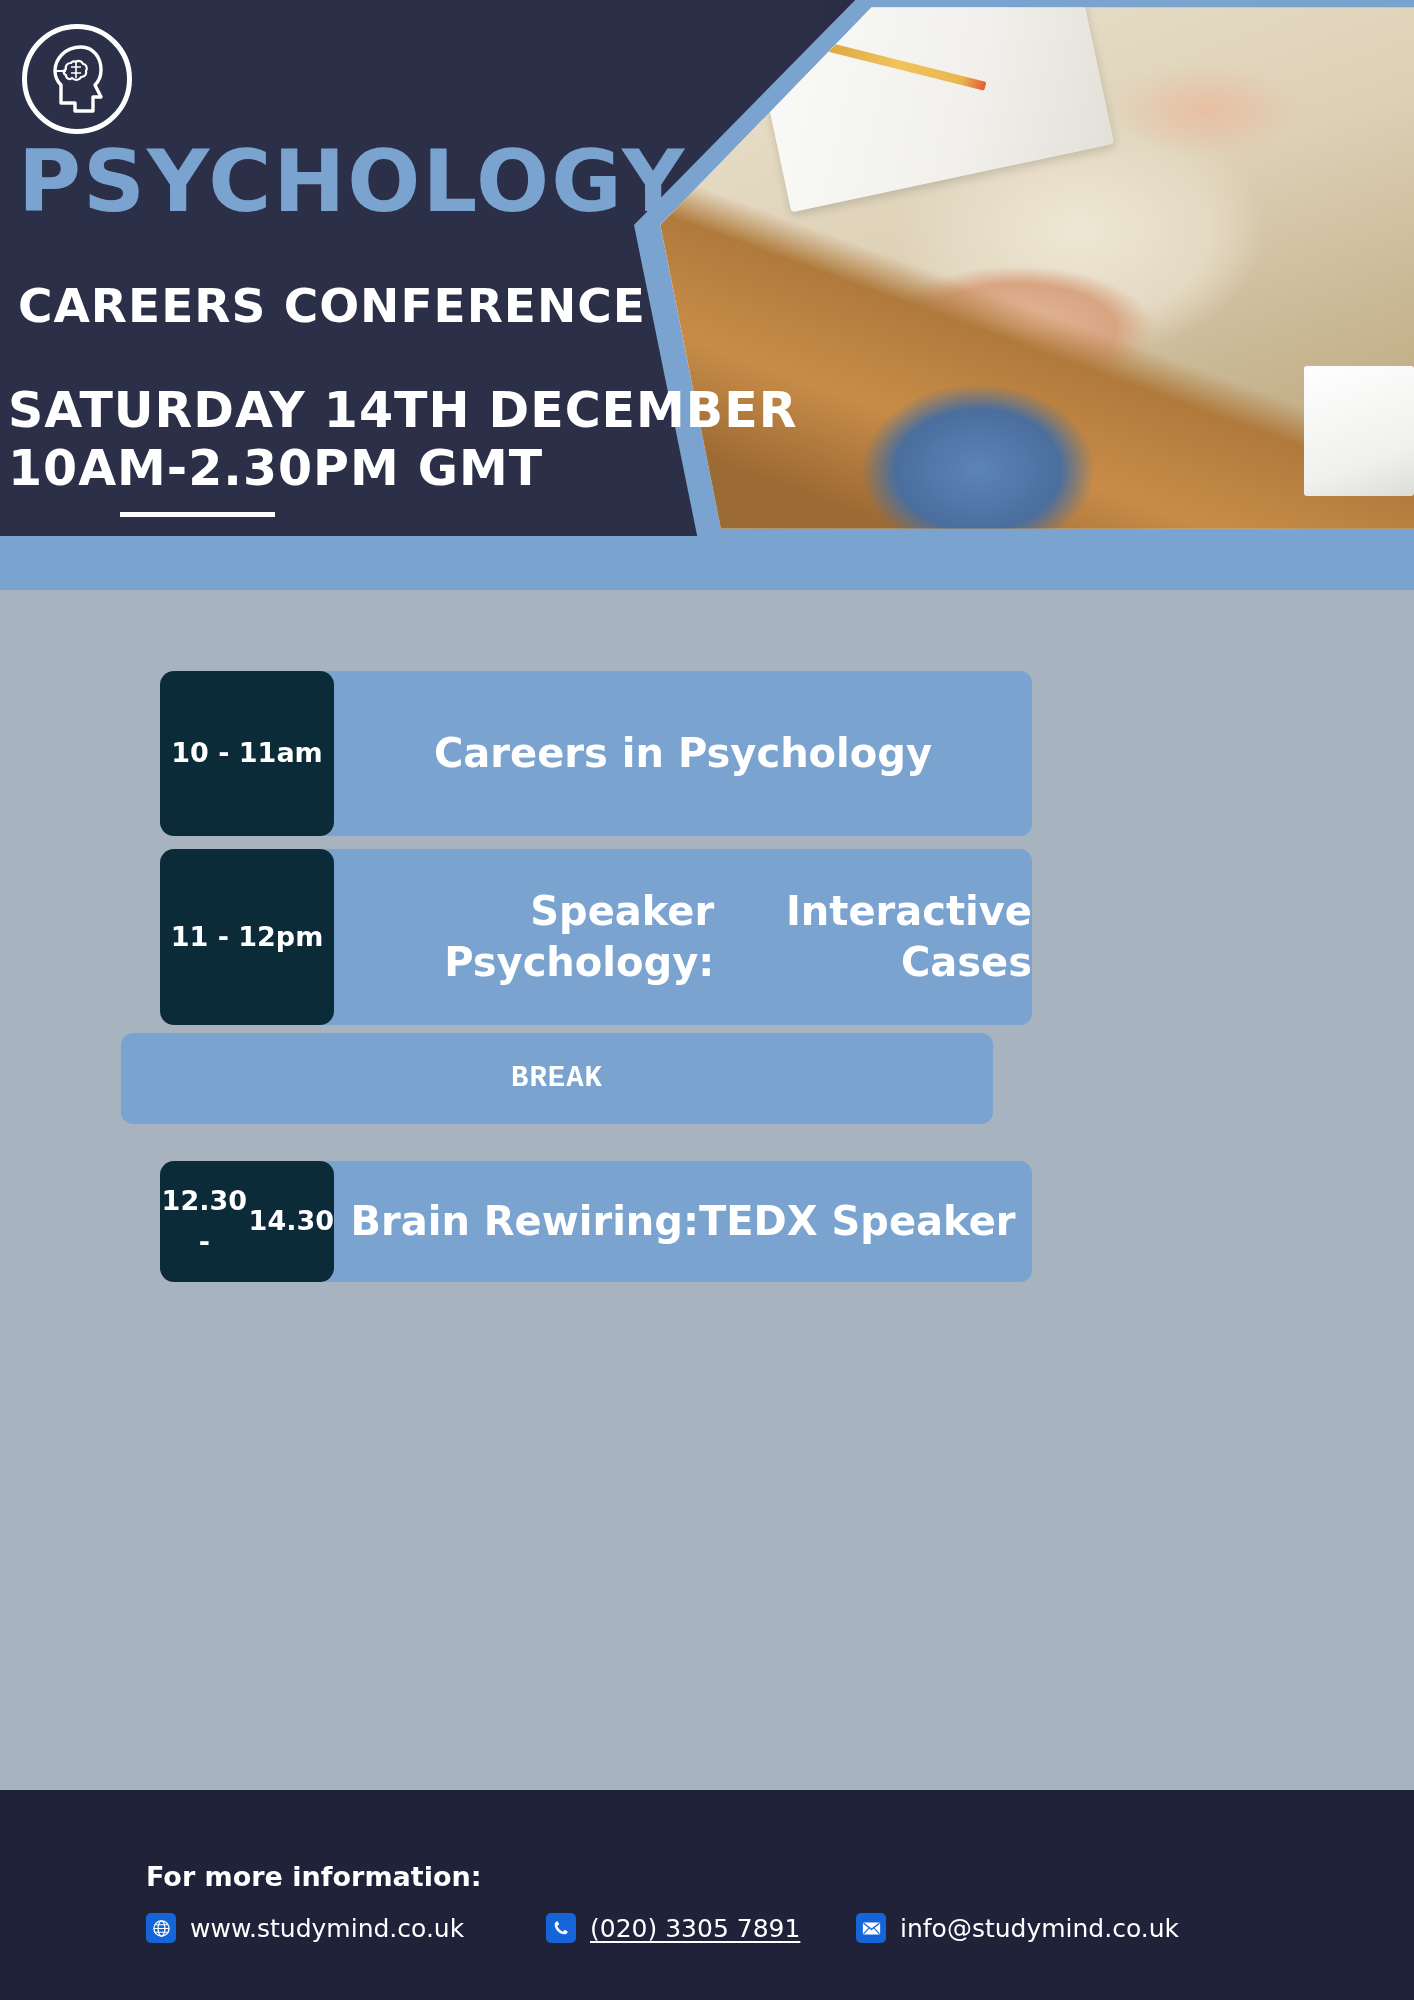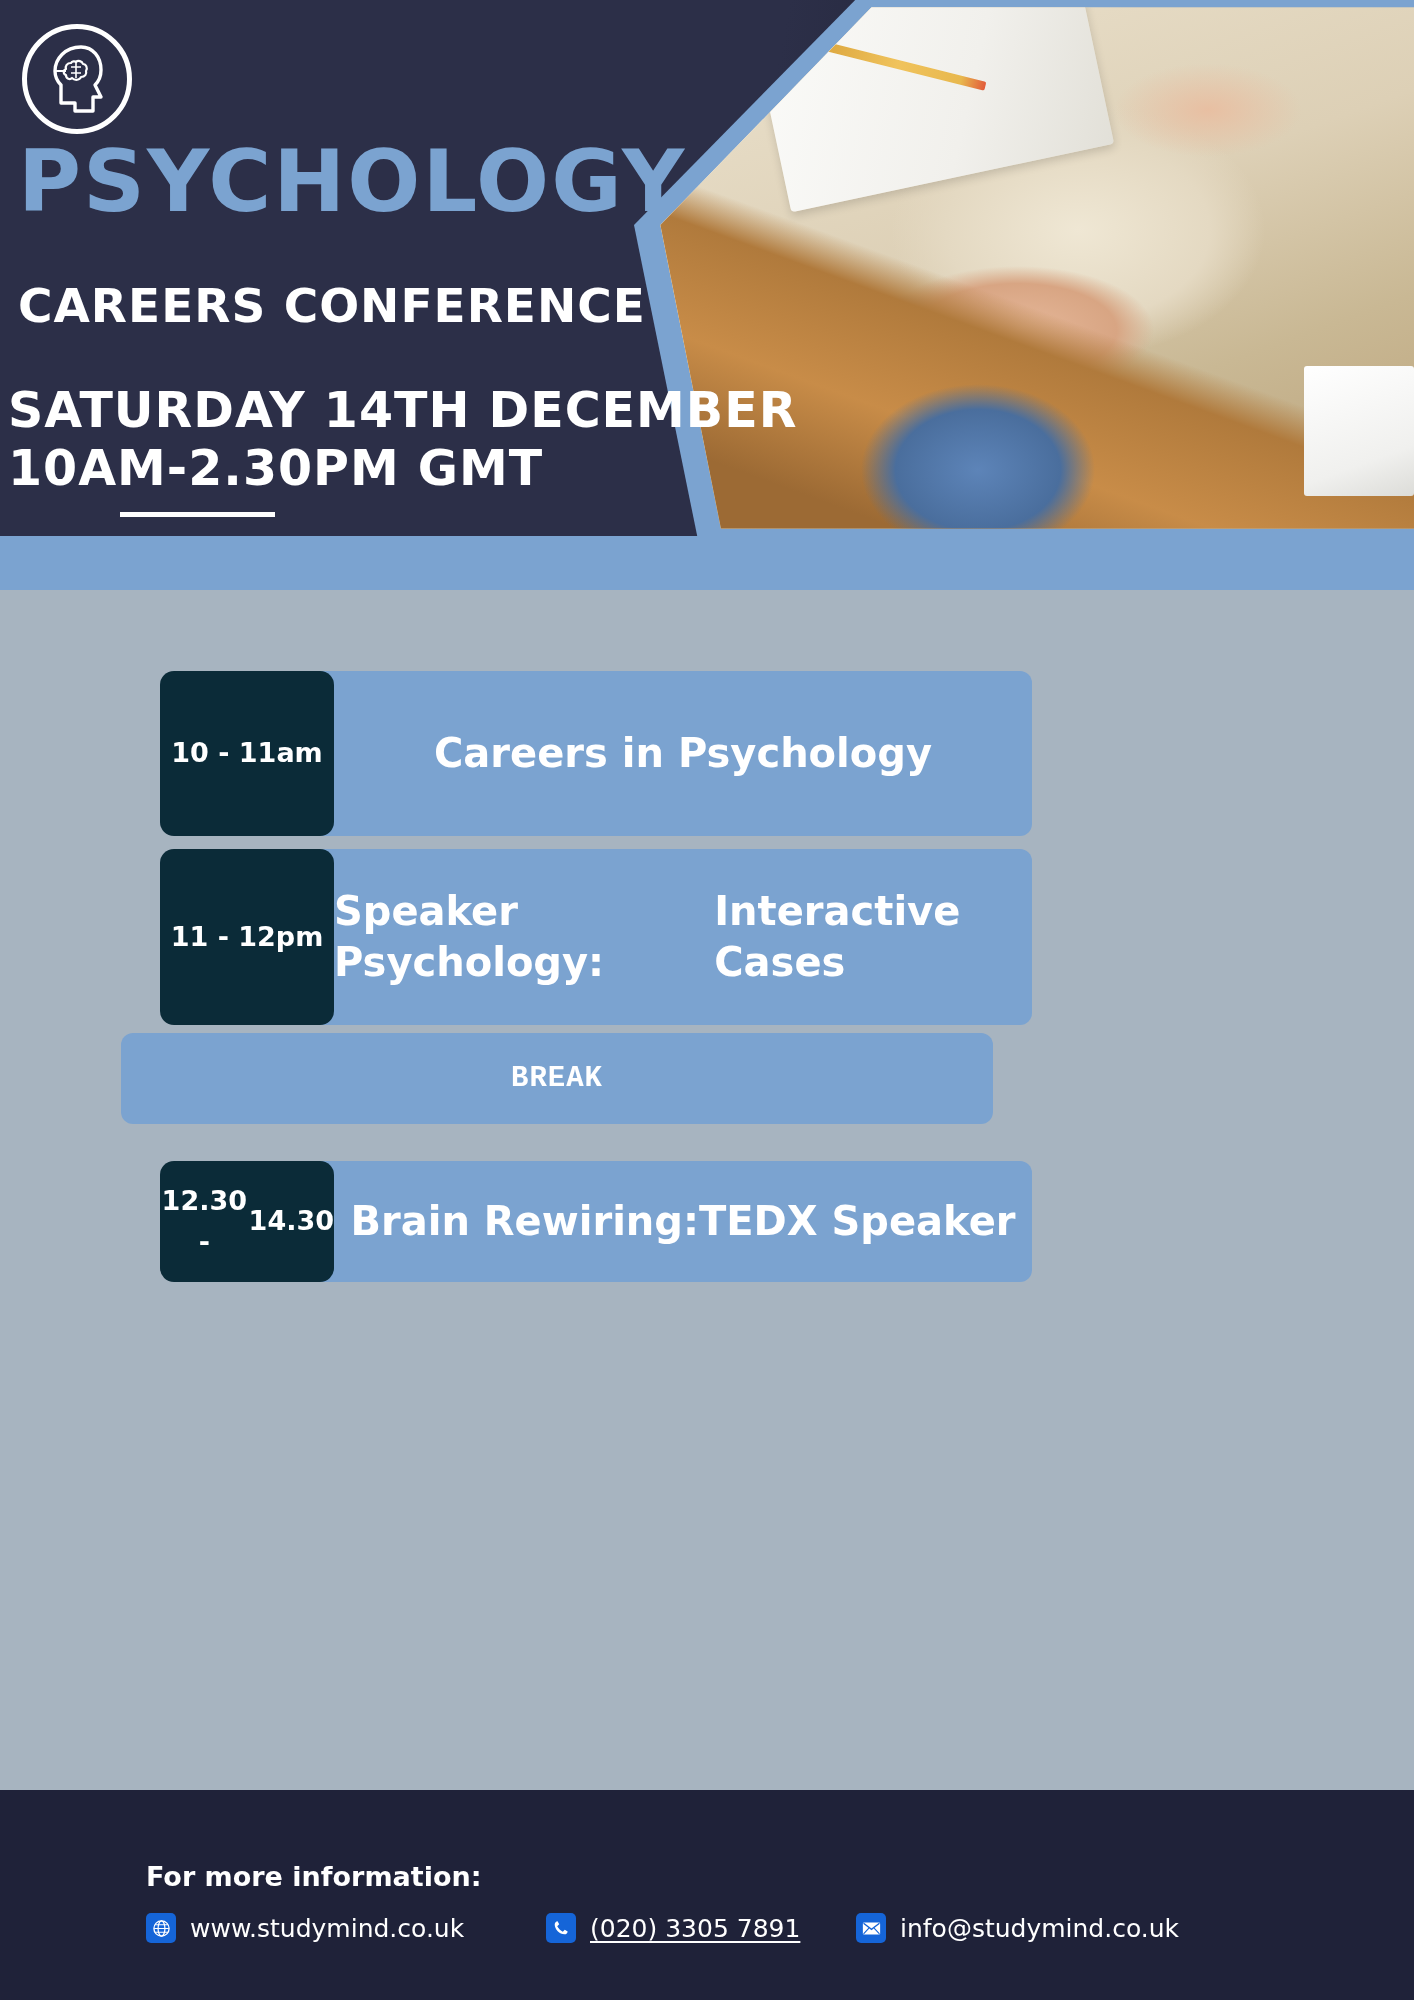--- a/index.html
+++ b/index.html
@@ -99,21 +99,21 @@
   .row{position:absolute;left:121px;width:872px;display:flex;align-items:stretch;margin-left:39px;}
   .chip{
     width:174px;flex:none;background:#0b2b38;border-radius:14px;
     display:flex;align-items:center;justify-content:center;text-align:center;
     color:#ffffff;font-size:27px;font-weight:700;line-height:1.5;
     font-family:"DejaVu Sans", sans-serif;
     position:relative;z-index:2;
   }
   .bar{
     flex:1;background:#7ba3d0;border-radius:0 12px 12px 0;
-    display:flex;align-items:center;justify-content:center;text-align:left;
+    display:flex;align-items:center;justify-content:center;text-align:right;
     color:#ffffff;font-weight:700;line-height:1.28;
     font-family:"DejaVu Sans", sans-serif;
     margin-left:-14px;padding-left:14px;
   }
   .bar.t1{font-size:40px;}
   .bar.t2{font-size:40px;}
   .bar.t4{font-size:40px;}
   .break-row{
     position:absolute;left:121px;width:872px;background:#7ba3d0;border-radius:12px;
     display:flex;align-items:center;justify-content:center;

